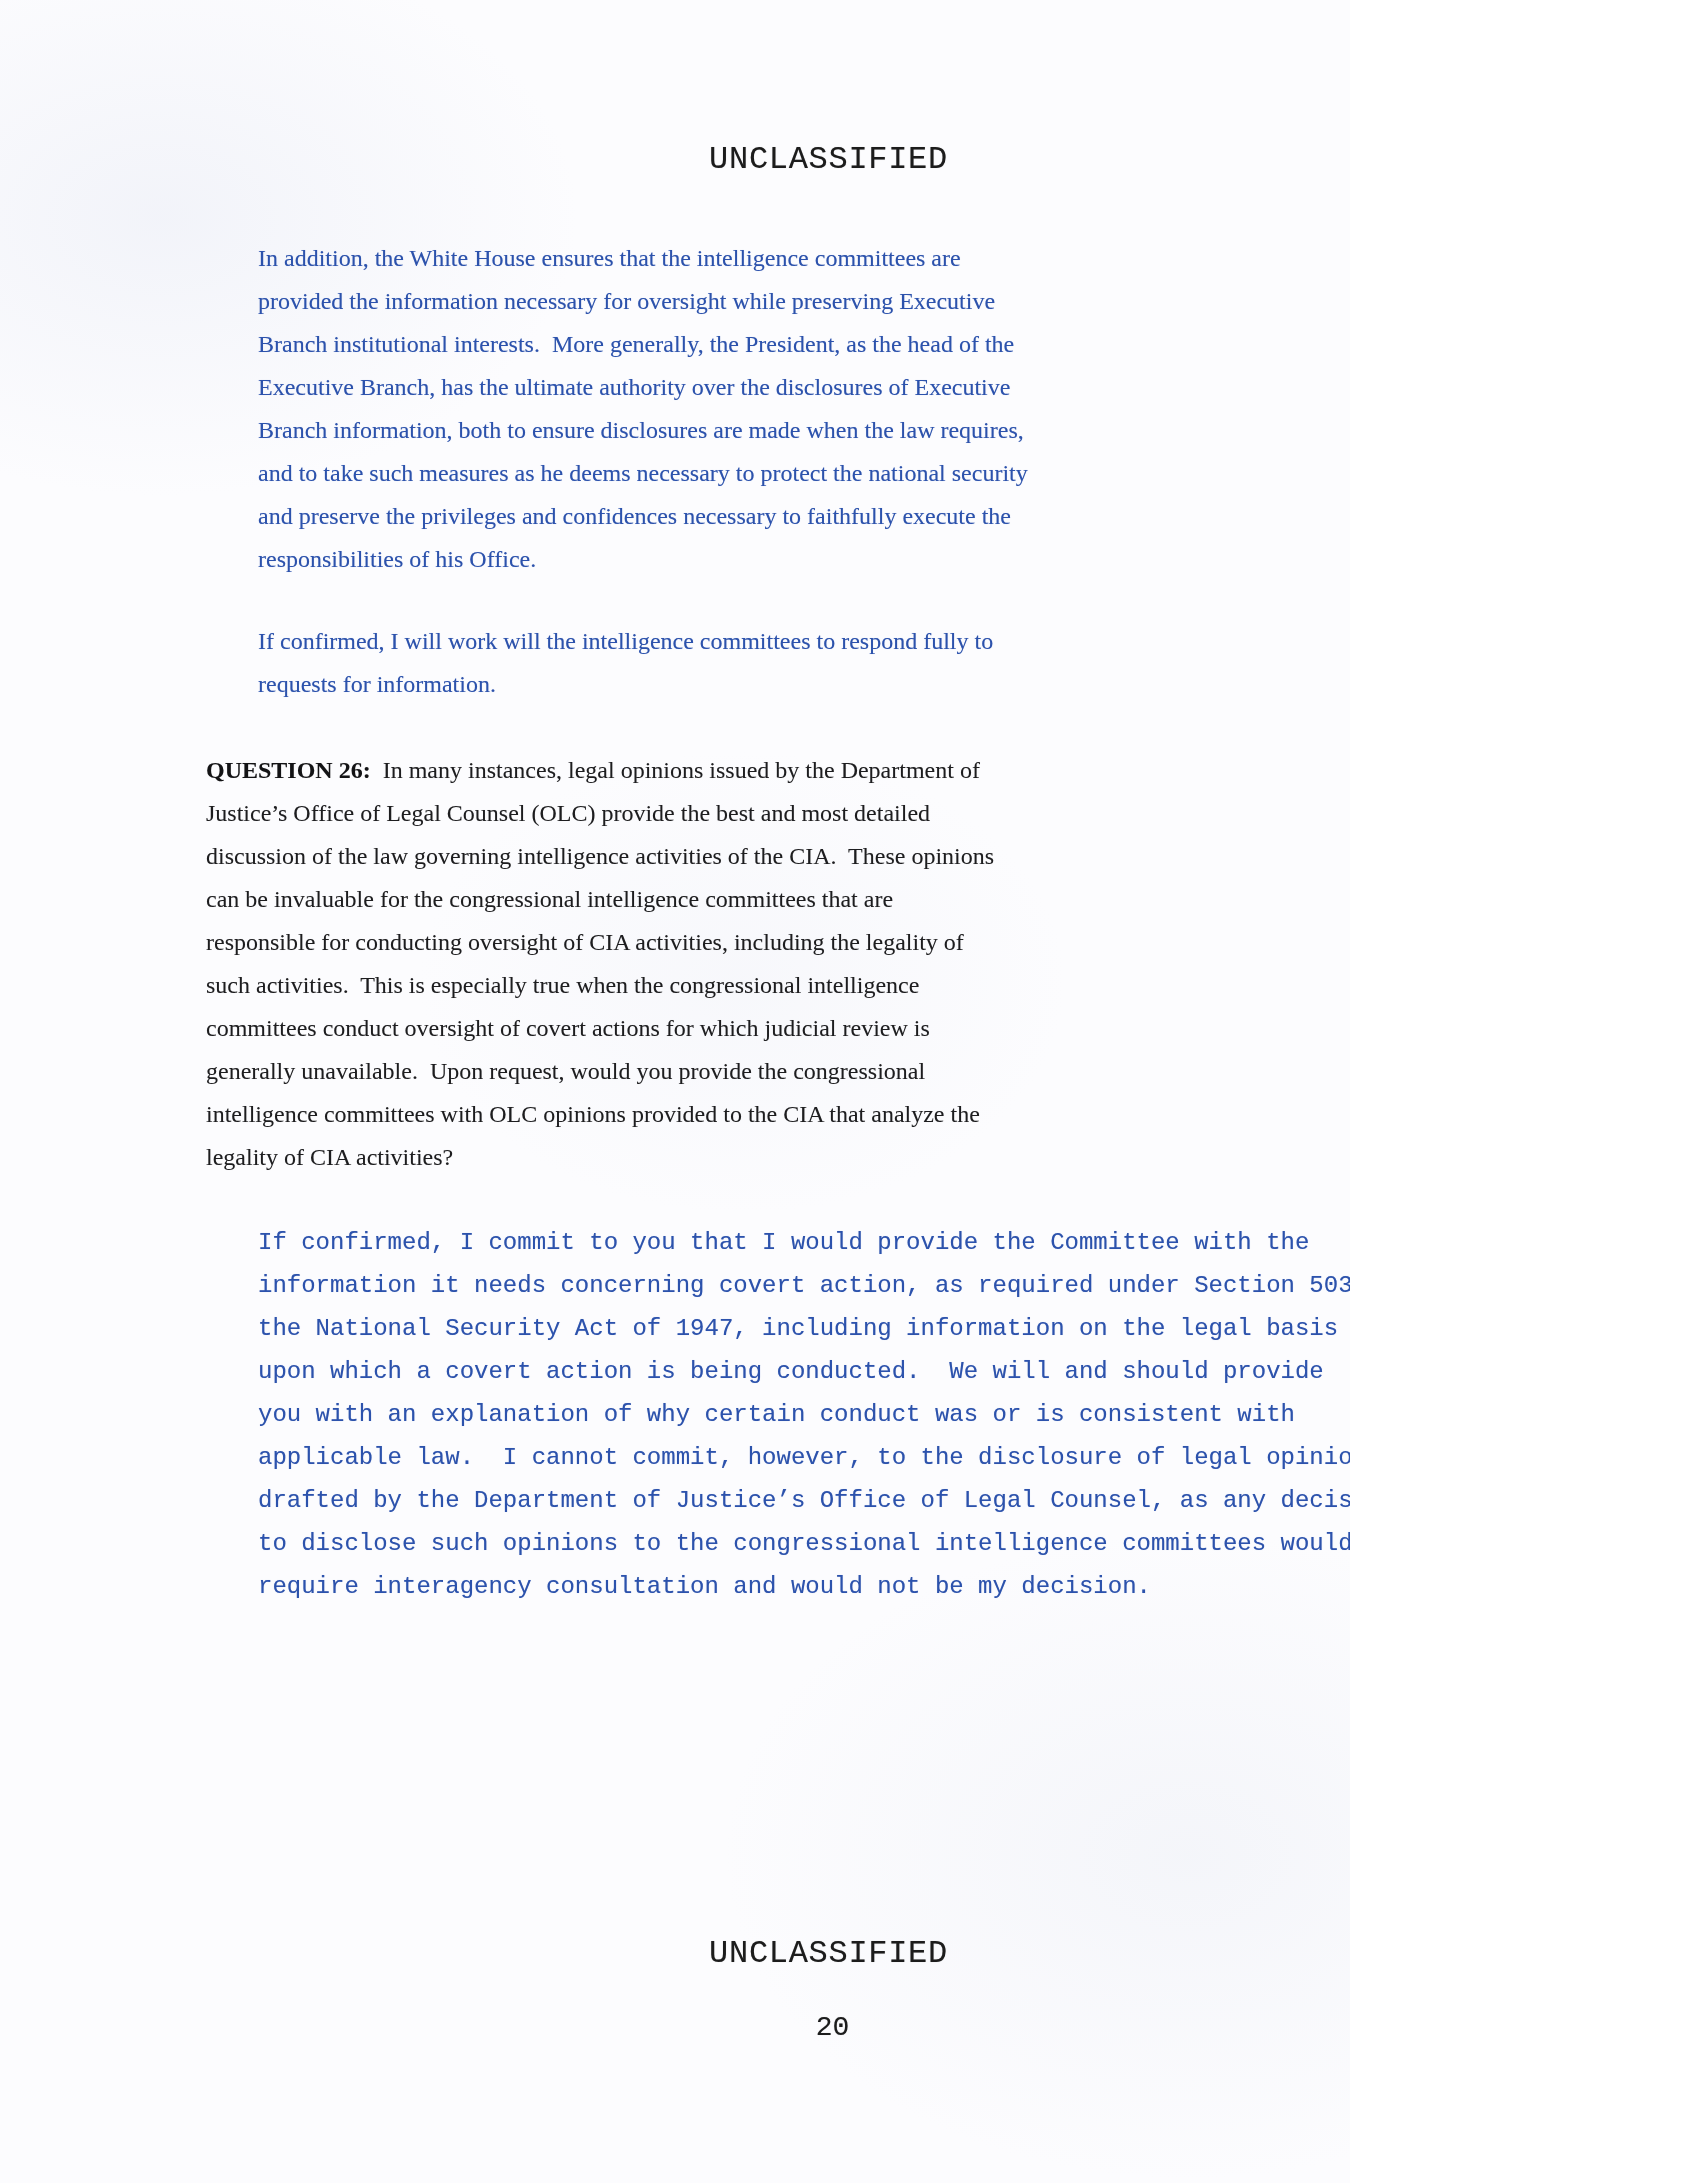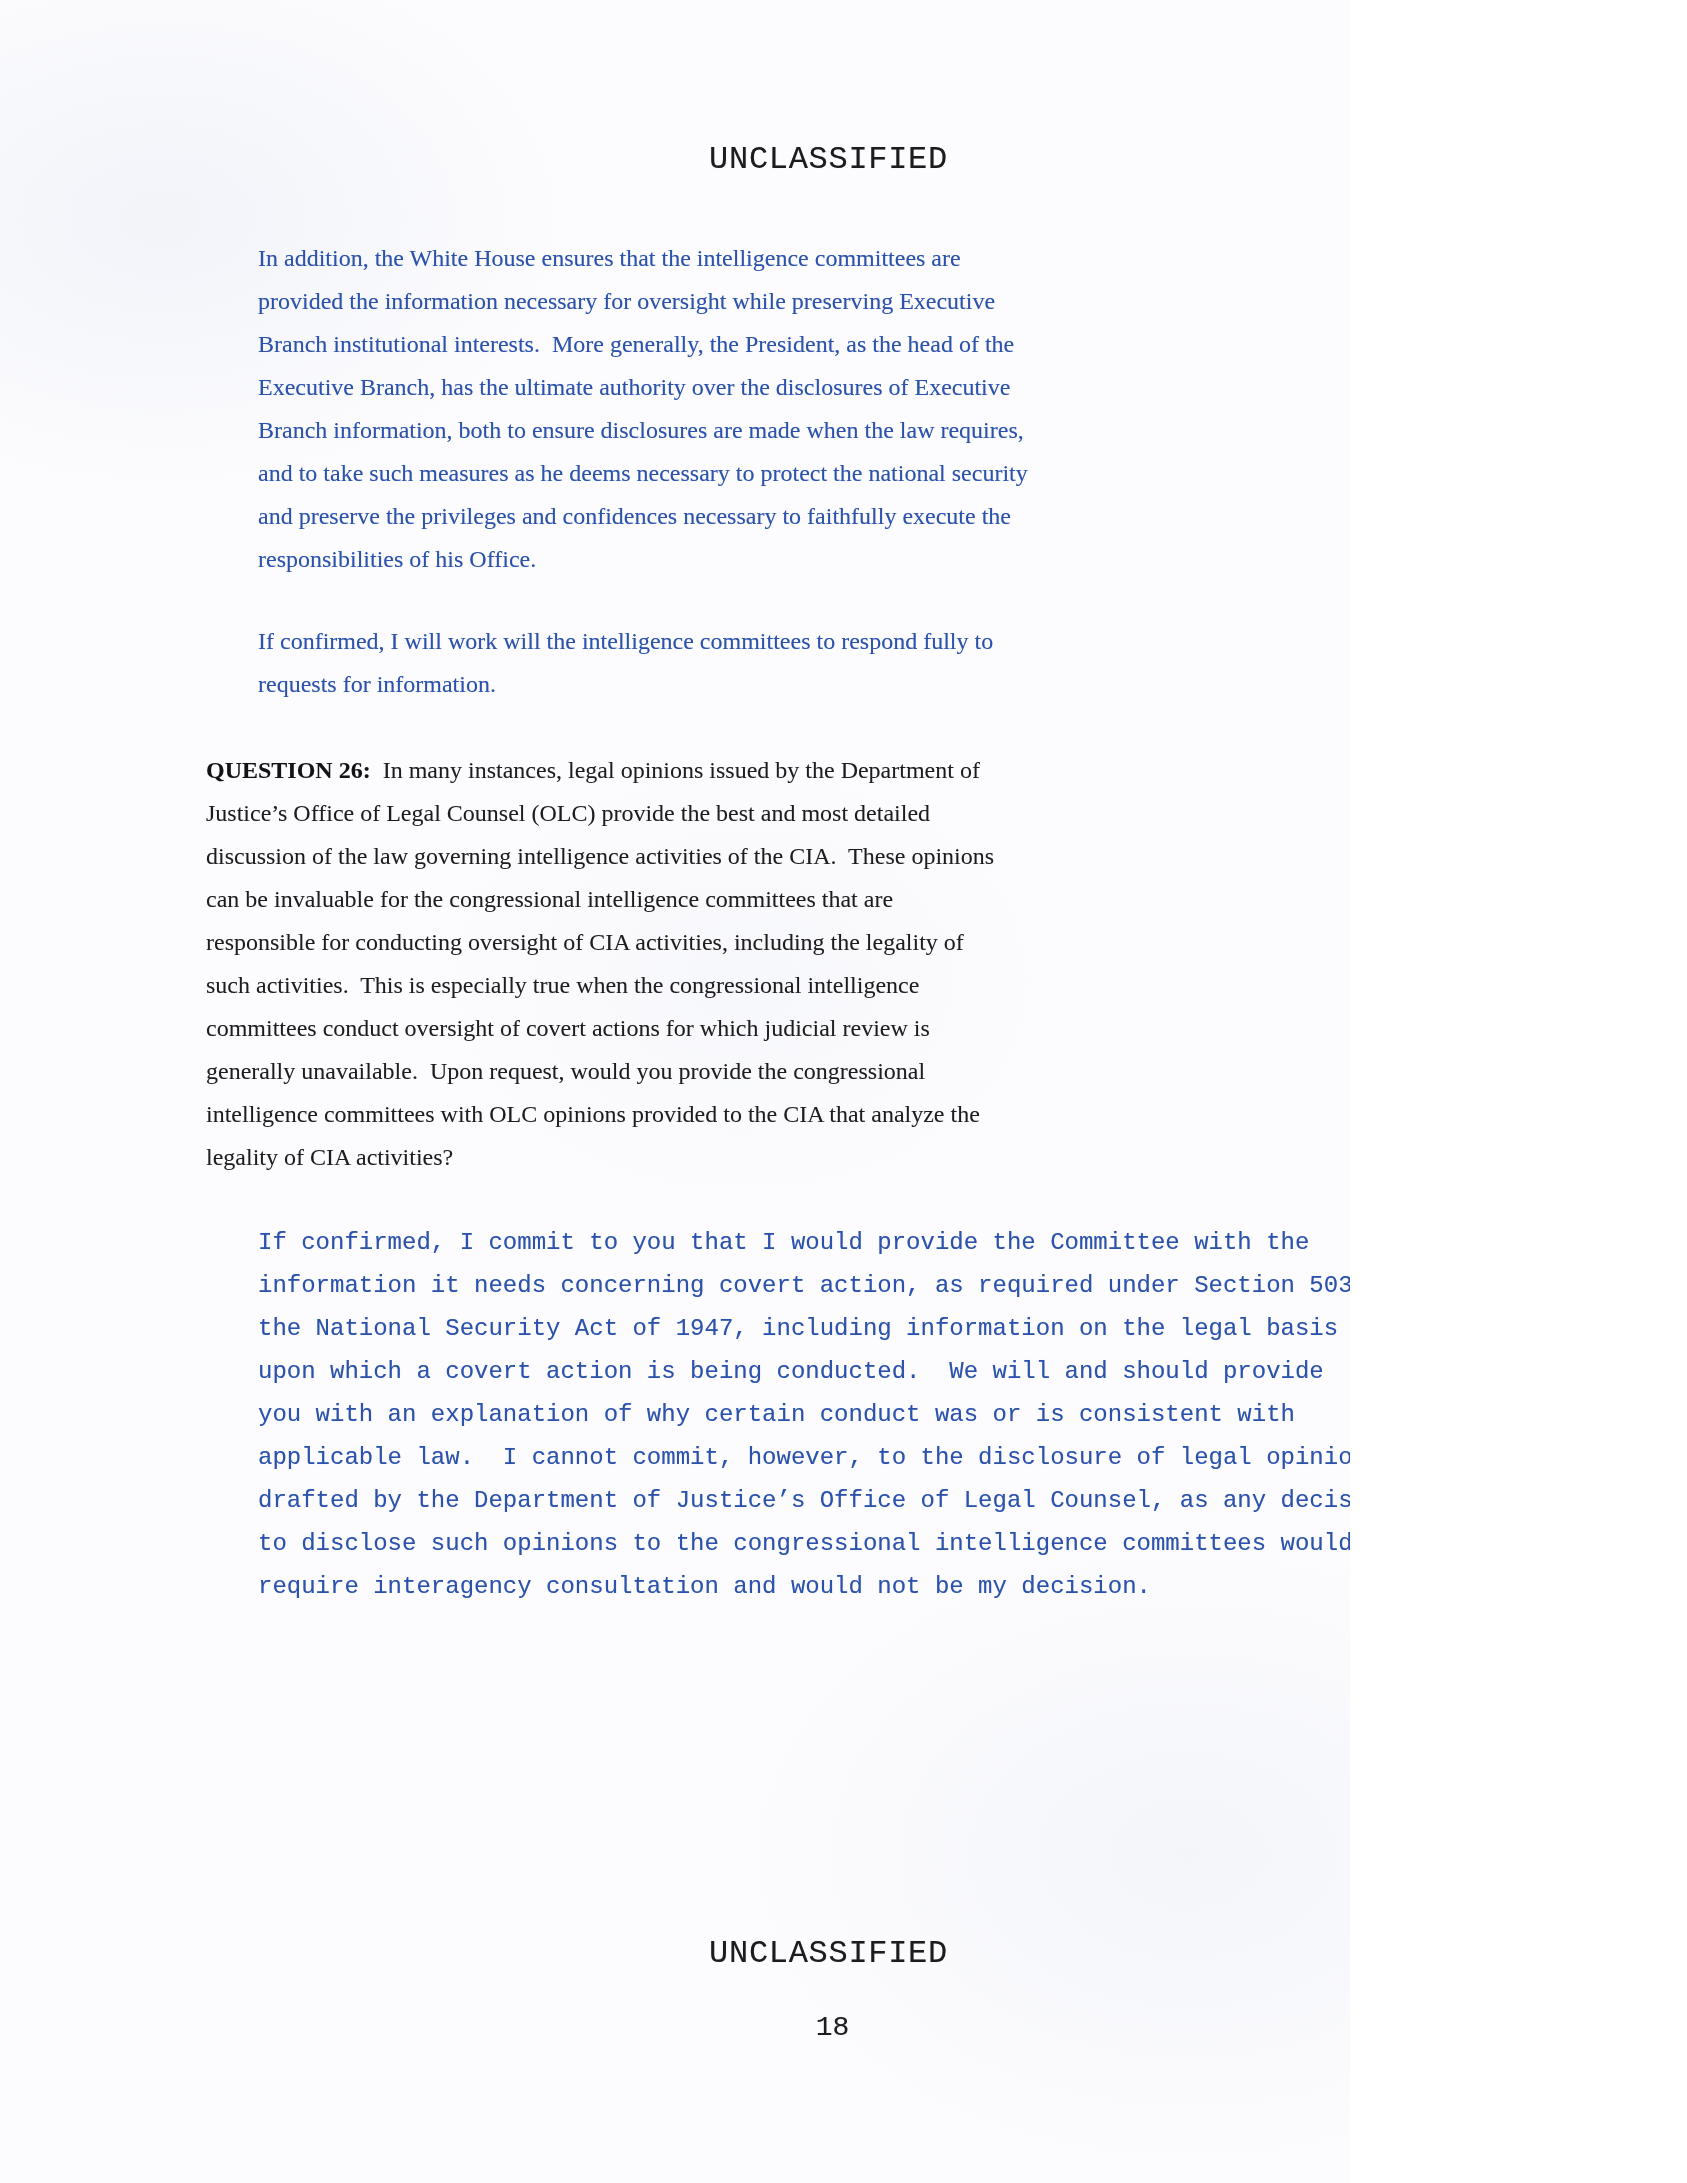--- a/index.html
+++ b/index.html
@@ -105,16 +105,16 @@
 upon which a covert action is being conducted.  We will and should provide
 you with an explanation of why certain conduct was or is consistent with
 applicable law.  I cannot commit, however, to the disclosure of legal opinions
 drafted by the Department of Justice’s Office of Legal Counsel, as any decision
 to disclose such opinions to the congressional intelligence committees would
 require interagency consultation and would not be my decision.</p>
 
 
   <div class="mono classification-footer">UNCLASSIFIED</div>
 
-  <div class="mono page-number">18</div>
+  <div class="mono page-number">20</div>
 
 </div>
 
 
 </body></html>

